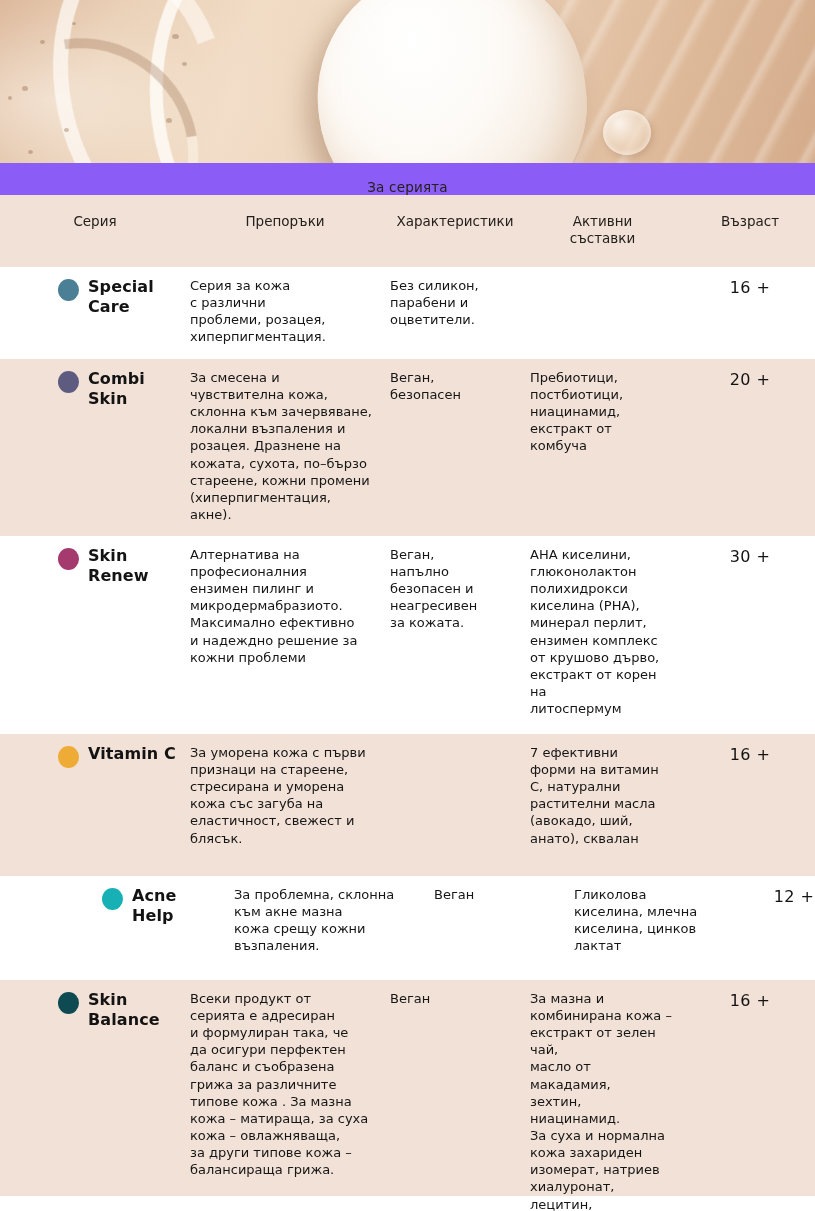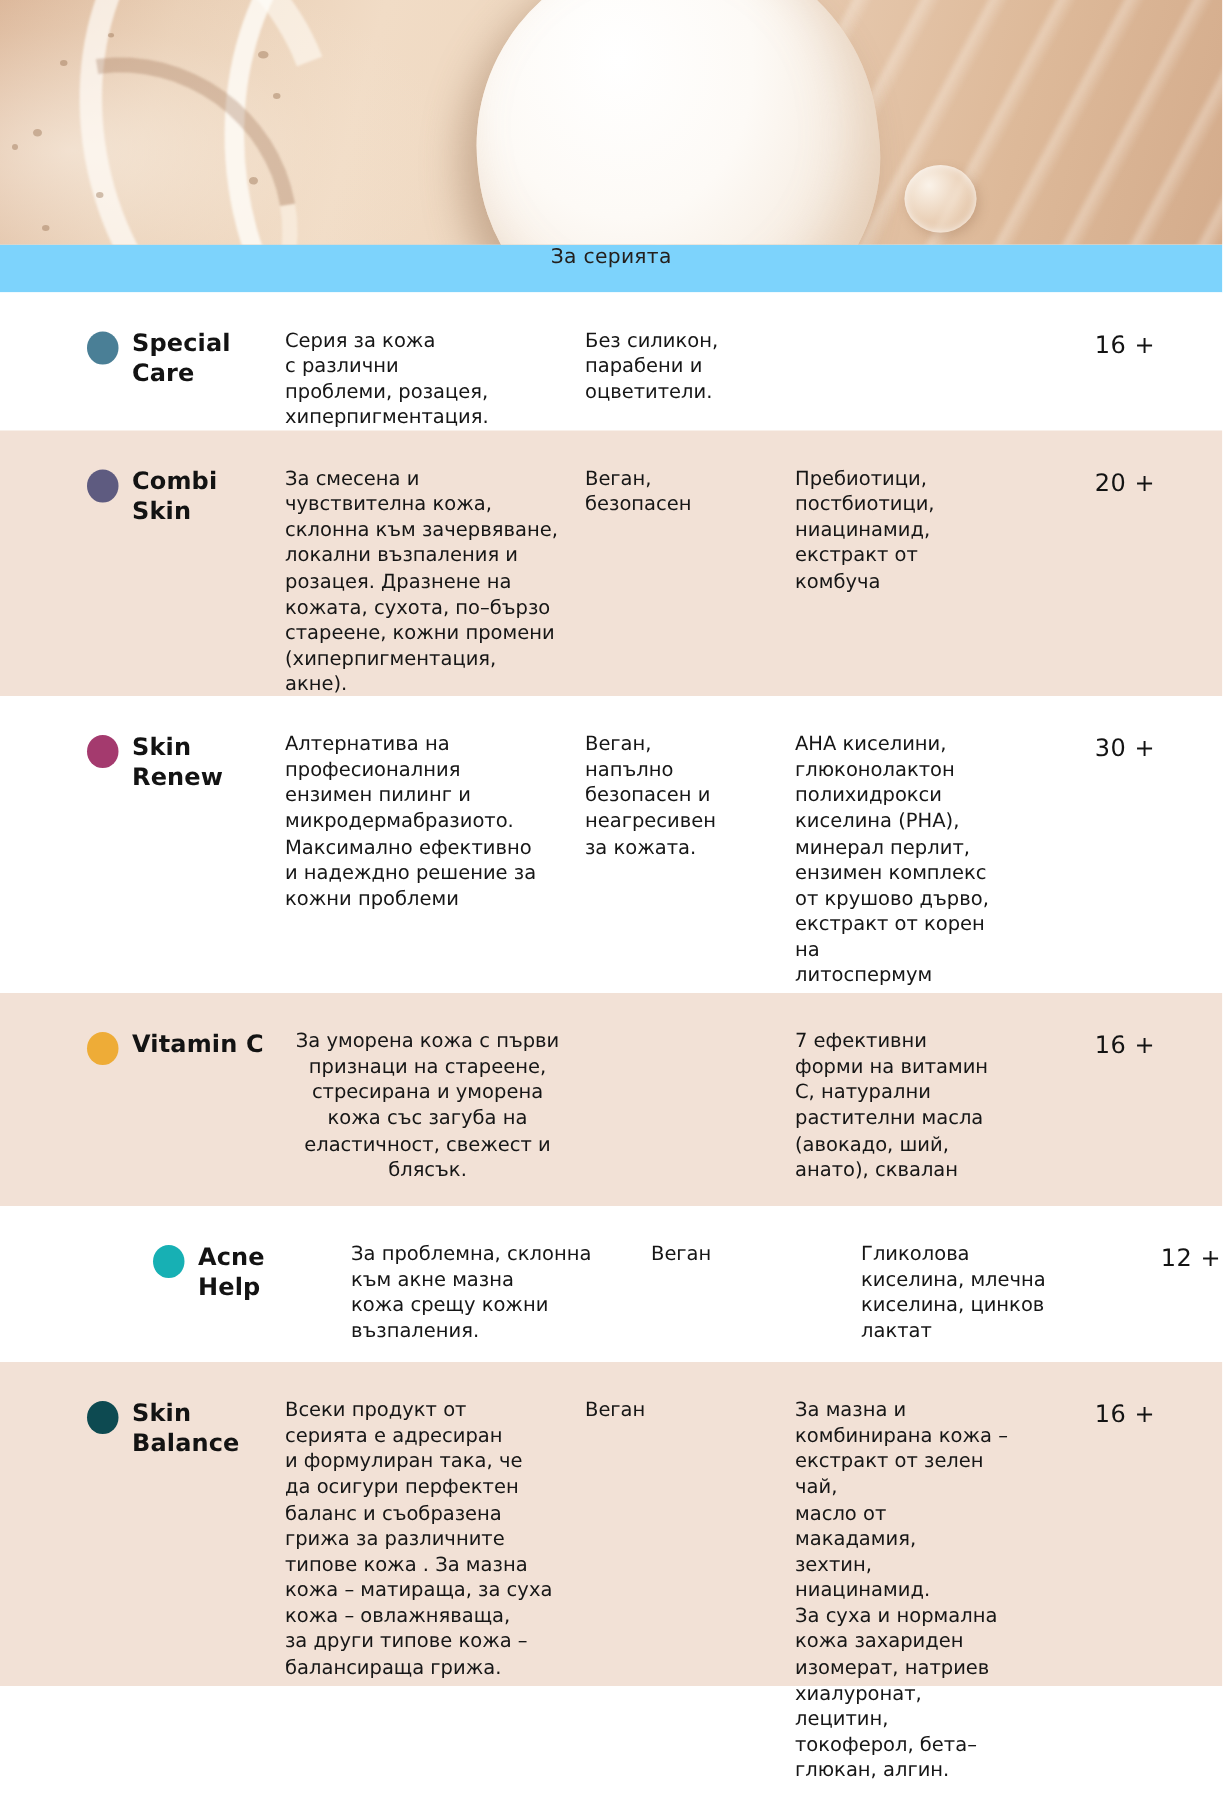--- a/index.html
+++ b/index.html
@@ -143,23 +143,23 @@
   .speck {
     position: absolute;
     border-radius: 50%;
     background: rgba(146,104,72,0.40);
   }
 
   
   .title-band {
     width: 815px;
     height: 32px;
-    background: #7dd3fc;
+    background: #8b5cf6;
     display: flex;
-    align-items: flex-start;
+    align-items: flex-end;
     justify-content: center;
   }
   .title-band .title-text {
     font-size: 13.5px;
     color: #24201d;
     letter-spacing: .2px;
   }
 
   
   .table {
@@ -169,21 +169,21 @@
   .row {
     display: flex;
     width: 815px;
     box-sizing: border-box;
   }
   .row.head {
     background: #f2e1d6;
     padding: 18px 0 20px 0;
   }
   .row.body {
-    padding-top: 24px;
+    padding-top: 10px;
     padding-bottom: 16px;
   }
   .row.alt   { background: #f2e1d6; }
   .row.plain { background: #ffffff; }
 
   
   .c-series  { width: 190px; box-sizing: border-box; padding-left: 58px; }
   .c-rec     { width: 200px; box-sizing: border-box; padding-right: 10px; }
   .c-char    { width: 140px; box-sizing: border-box; padding-right: 10px; }
   .c-act     { width: 155px; box-sizing: border-box; padding-right: 10px; }
@@ -270,20 +270,28 @@
     <div class="hero-dollop"></div>
     <div class="hero-bubble"></div>
   </div>
 
   <div class="title-band">
     <span class="title-text">За серията</span>
   </div>
 
   <div class="table">
 
+    <div class="row head">
+      <div class="hcell c-series">Серия</div>
+      <div class="hcell c-rec">Препоръки</div>
+      <div class="hcell c-char">Характеристики</div>
+      <div class="hcell c-act" style="white-space: pre-line;">Активни
+съставки</div>
+      <div class="hcell c-age">Възраст</div>
+    </div>
 
     <div class="row body plain r-special">
       <div class="cell c-series">
         <div class="series-wrap">
           <span class="dot" style="background:#4a7f96"></span>
           <span class="series-name" style="white-space: pre-line;">Special
 Care</span>
         </div>
       </div>
       <div class="cell c-rec" style="white-space: pre-line;">Серия за кожа
@@ -362,21 +370,21 @@
       </div>
     </div>
 
     <div class="row body alt r-vitc">
       <div class="cell c-series">
         <div class="series-wrap">
           <span class="dot" style="background:#eeac37"></span>
           <span class="series-name">Vitamin C</span>
         </div>
       </div>
-      <div class="cell c-rec" style="white-space: pre-line; text-align: center;">За уморена кожа с първи
+      <div class="cell c-rec" style="white-space: pre-line;">За уморена кожа с първи
 признаци на стареене,
 стресирана и уморена
 кожа със загуба на
 еластичност, свежест и
 блясък.</div>
       <div class="cell c-char"></div>
       <div class="cell c-act" style="white-space: pre-line;">7 ефективни
 форми на витамин
 С, натурални
 растителни масла

